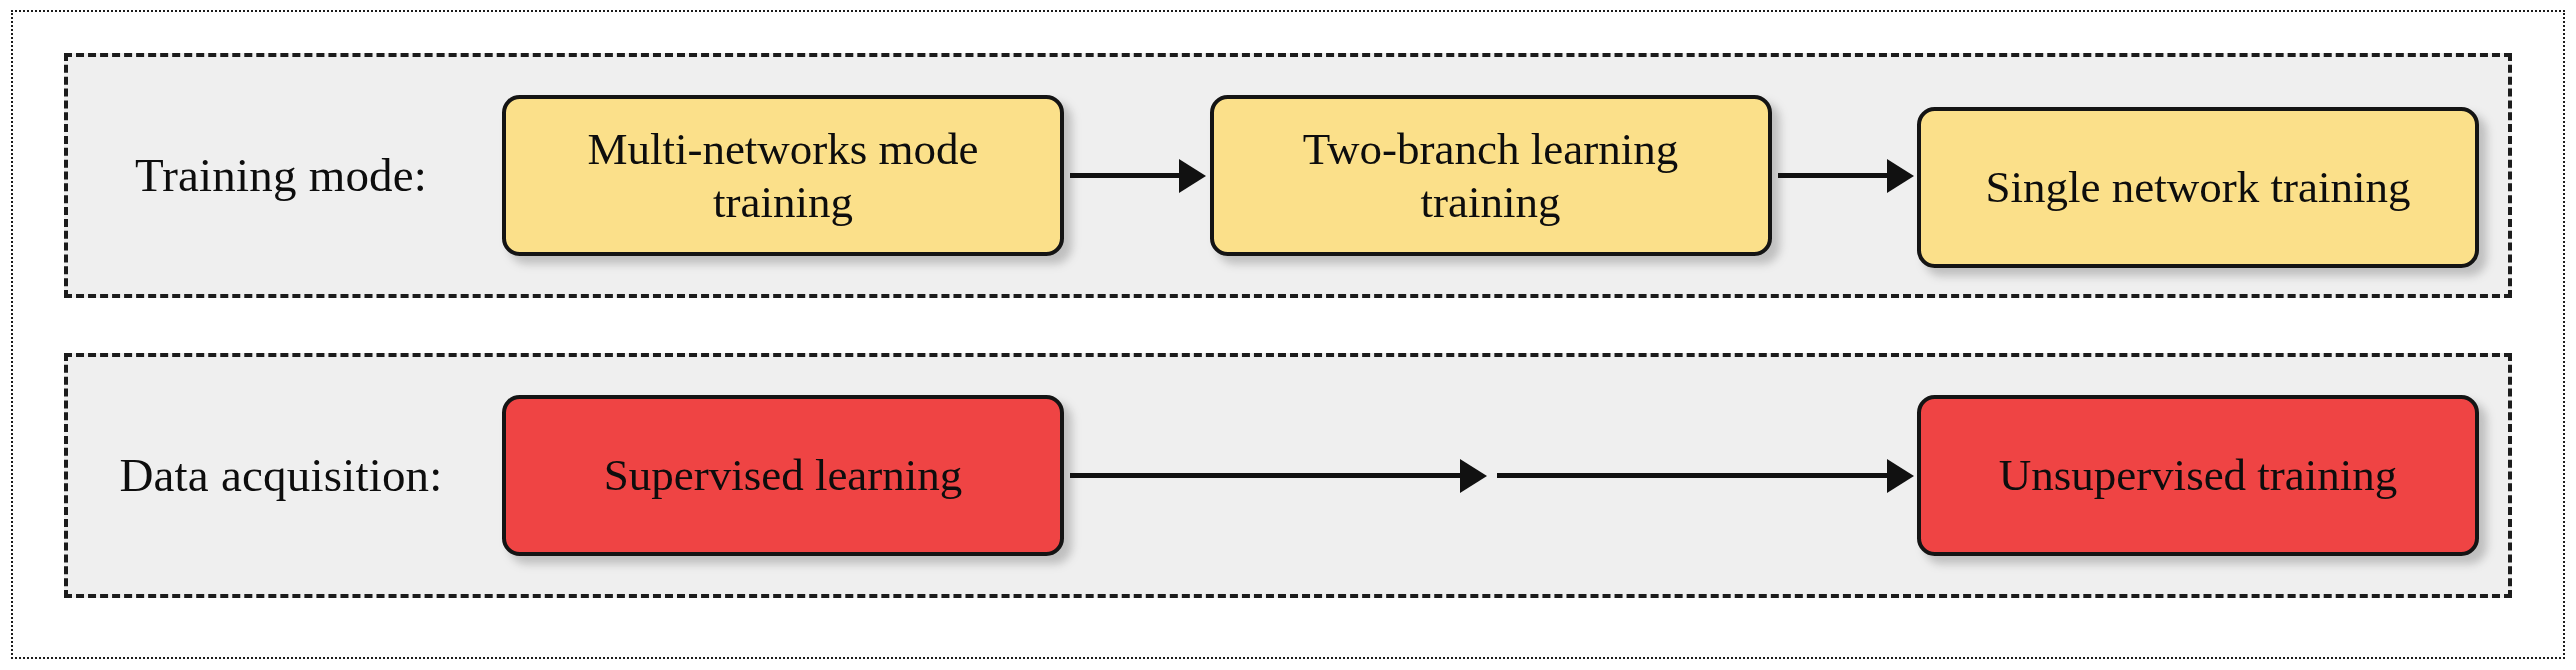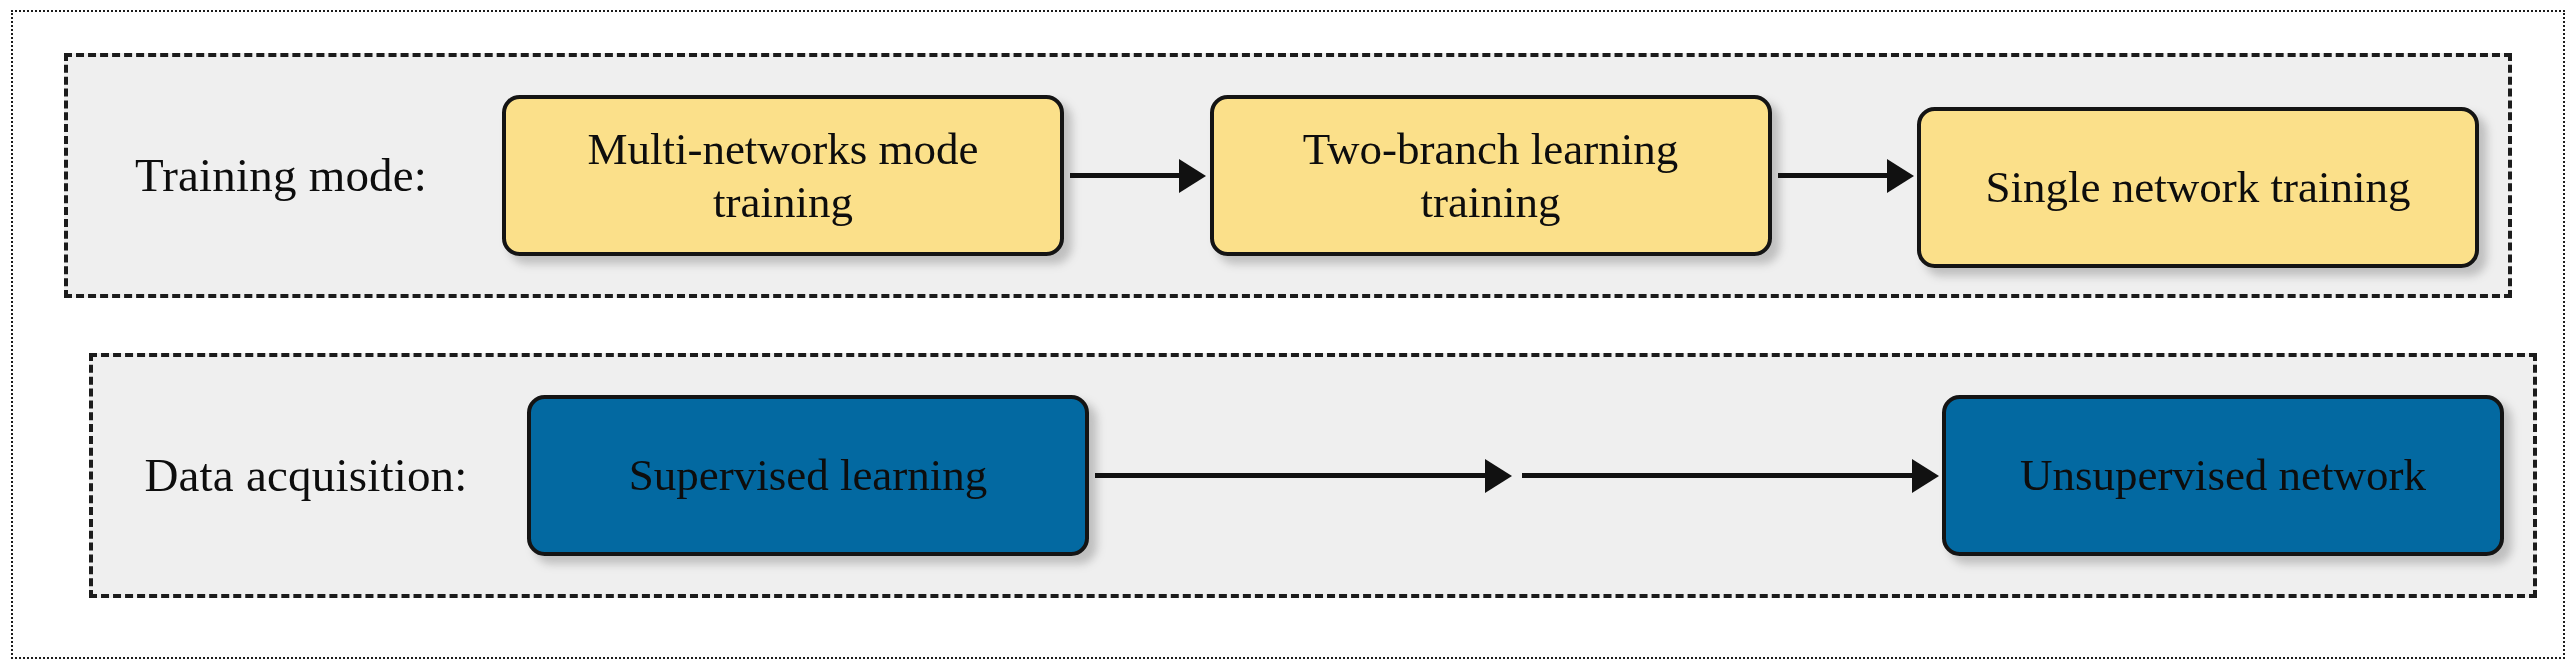--- a/index.html
+++ b/index.html
@@ -43,21 +43,20 @@
     display: flex;
     align-items: center;
   }
   .row-group.row-training {
     top: 53px;
     height: 245px;
   }
   .row-group.row-data {
     top: 353px;
     height: 245px;
-    margin-left: 25px;
   }
 
   
   .row-label {
     width: 434px;
     flex: 0 0 434px;
     text-align: center;
     font-size: 47px;
     line-height: 1.1;
     color: #0d0d0d;
@@ -102,21 +101,21 @@
 
   
   .row-training .node-box { height: 161px; }
   .row-training .node-1 { width: 562px; }
   .row-training .node-2 { width: 562px; }
   .row-training .node-3 { width: 562px; background: #fbe08a; margin-top: 24px; }
 
   
   .row-data .node-box {
     height: 161px;
-    background: #0369a1;
+    background: #ef4444;
   }
   .row-data .node-1 { width: 562px; }
   .row-data .node-2 { width: 562px; }
   .row-data .node-3 { width: 562px; }
 
   
   .arrow {
     flex: 1 1 auto;
     min-width: 48px;
     height: 32px;
@@ -199,20 +198,20 @@
         <div class="head"></div>
       </div>
 
 
       <div class="arrow">
         <div class="shaft"></div>
         <div class="head"></div>
       </div>
 
       <div class="node-box node-3">
-        <span class="node-text">Unsupervised network</span>
+        <span class="node-text">Unsupervised training</span>
       </div>
 
     </div>
   </div>
 
 </div>
 
 
 </body></html>

